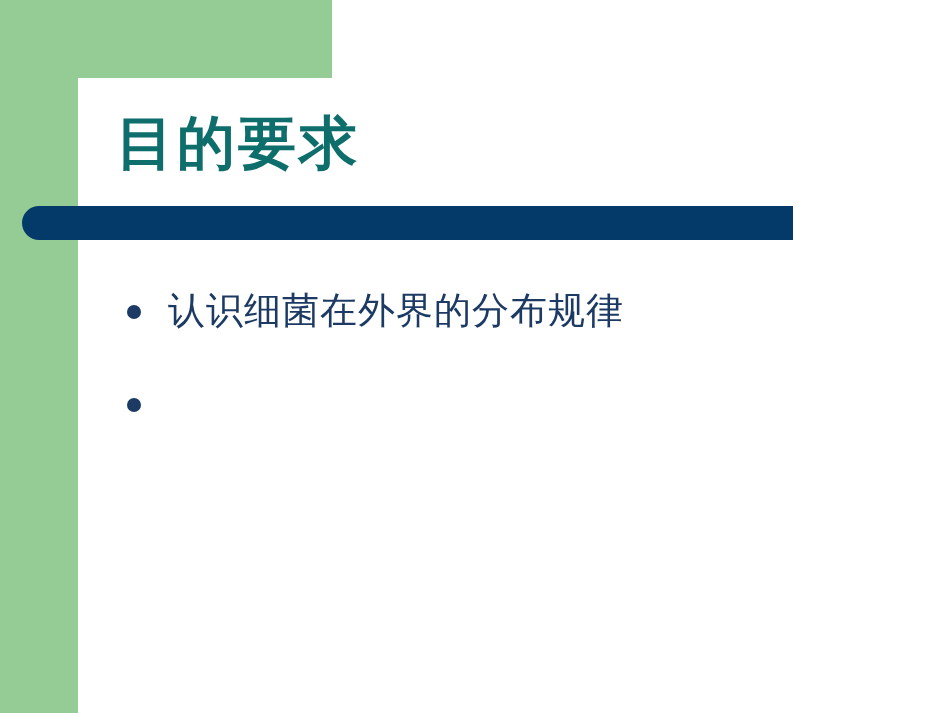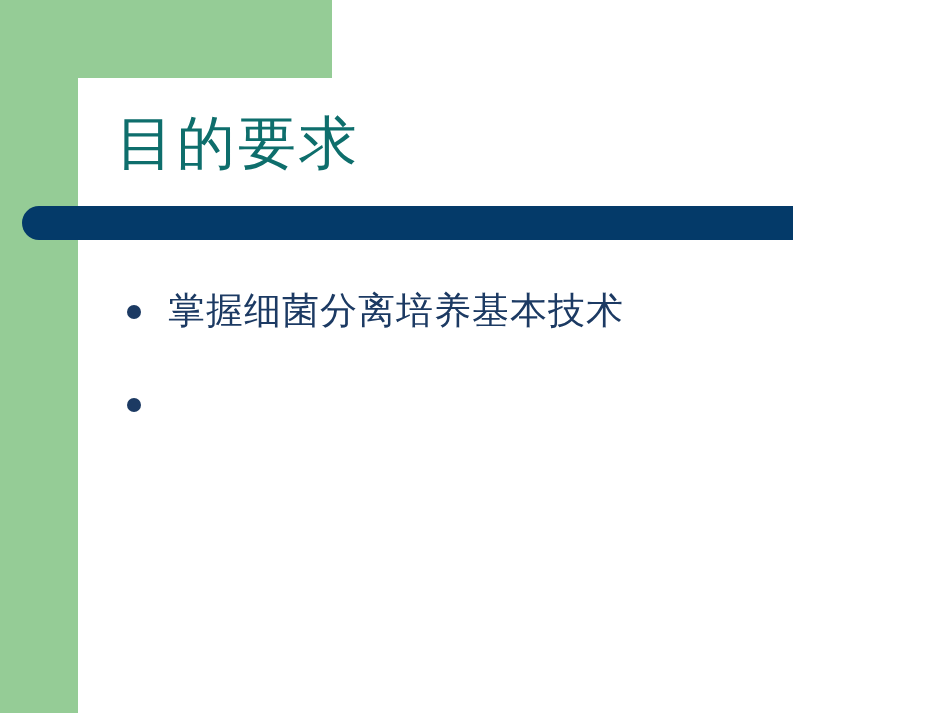--- a/index.html
+++ b/index.html
@@ -68,21 +68,21 @@
   
   .slide-title {
     position: absolute;
     left: 116px;
     top: 108px;
     color: #0E6E6C;
     font-size: 58px;
     line-height: 72px;
     letter-spacing: 3px;
     white-space: nowrap;
-    font-weight: normal;
+    font-weight: bold;
     margin: 0;
   }
 
   
   .bullet-list {
     position: absolute;
     left: 120px;
     top: 283px;
     width: 800px;
     list-style: none;
@@ -128,21 +128,21 @@
   <div class="white-panel"></div>
 
   <h1 class="slide-title">目的要求</h1>
 
   <div class="title-bar"></div>
 
   <ul class="bullet-list">
 
     <li class="bullet-item">
       <span class="bullet-marker"></span>
-      <span class="bullet-text">掌握细菌分离培养基本技术</span>
+      <span class="bullet-text">认识细菌在外界的分布规律</span>
     </li>
 
     <li class="bullet-item">
       <span class="bullet-marker"></span>
     </li>
 
 
   </ul>
 
 </div>

